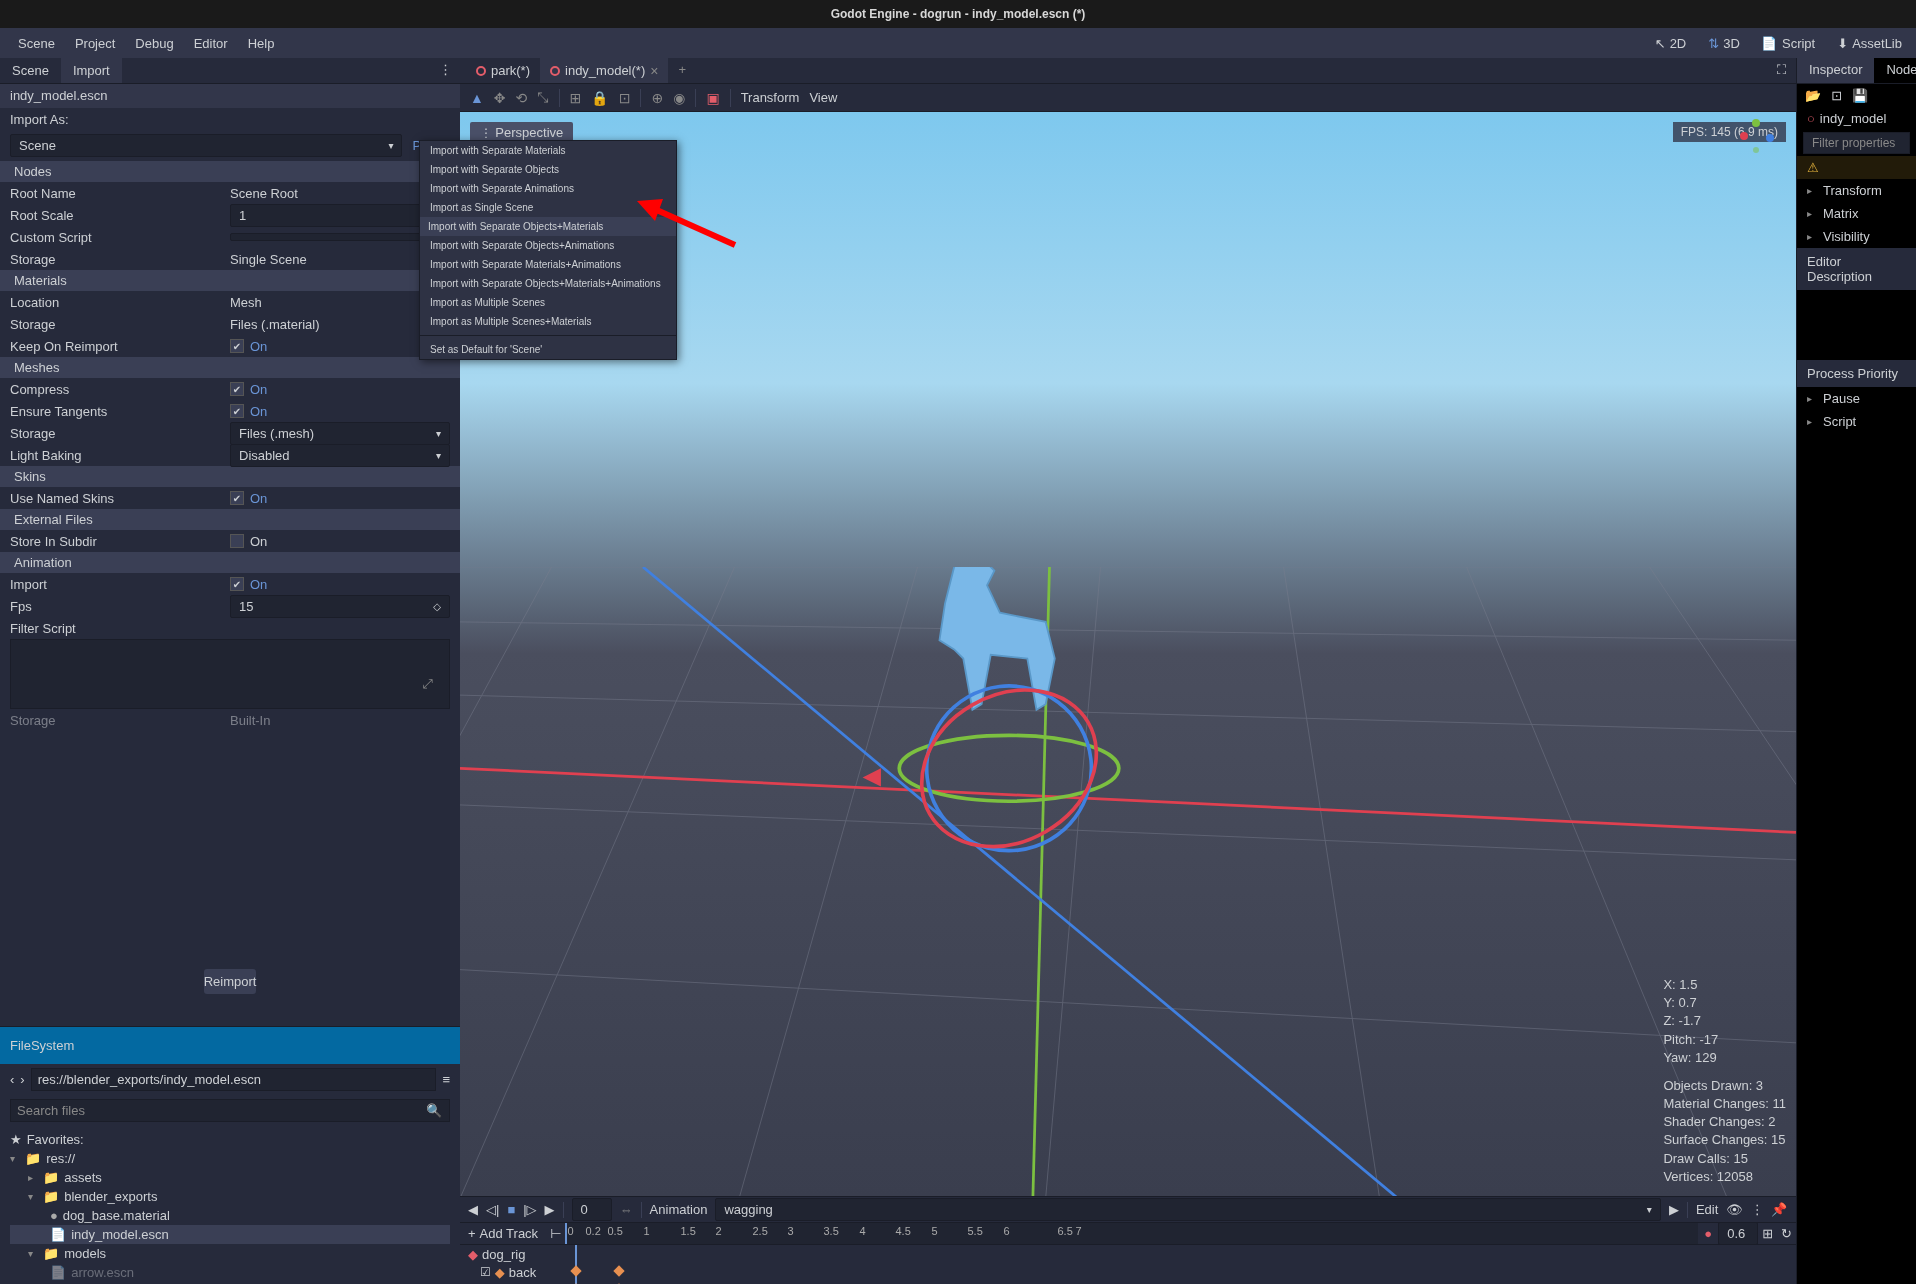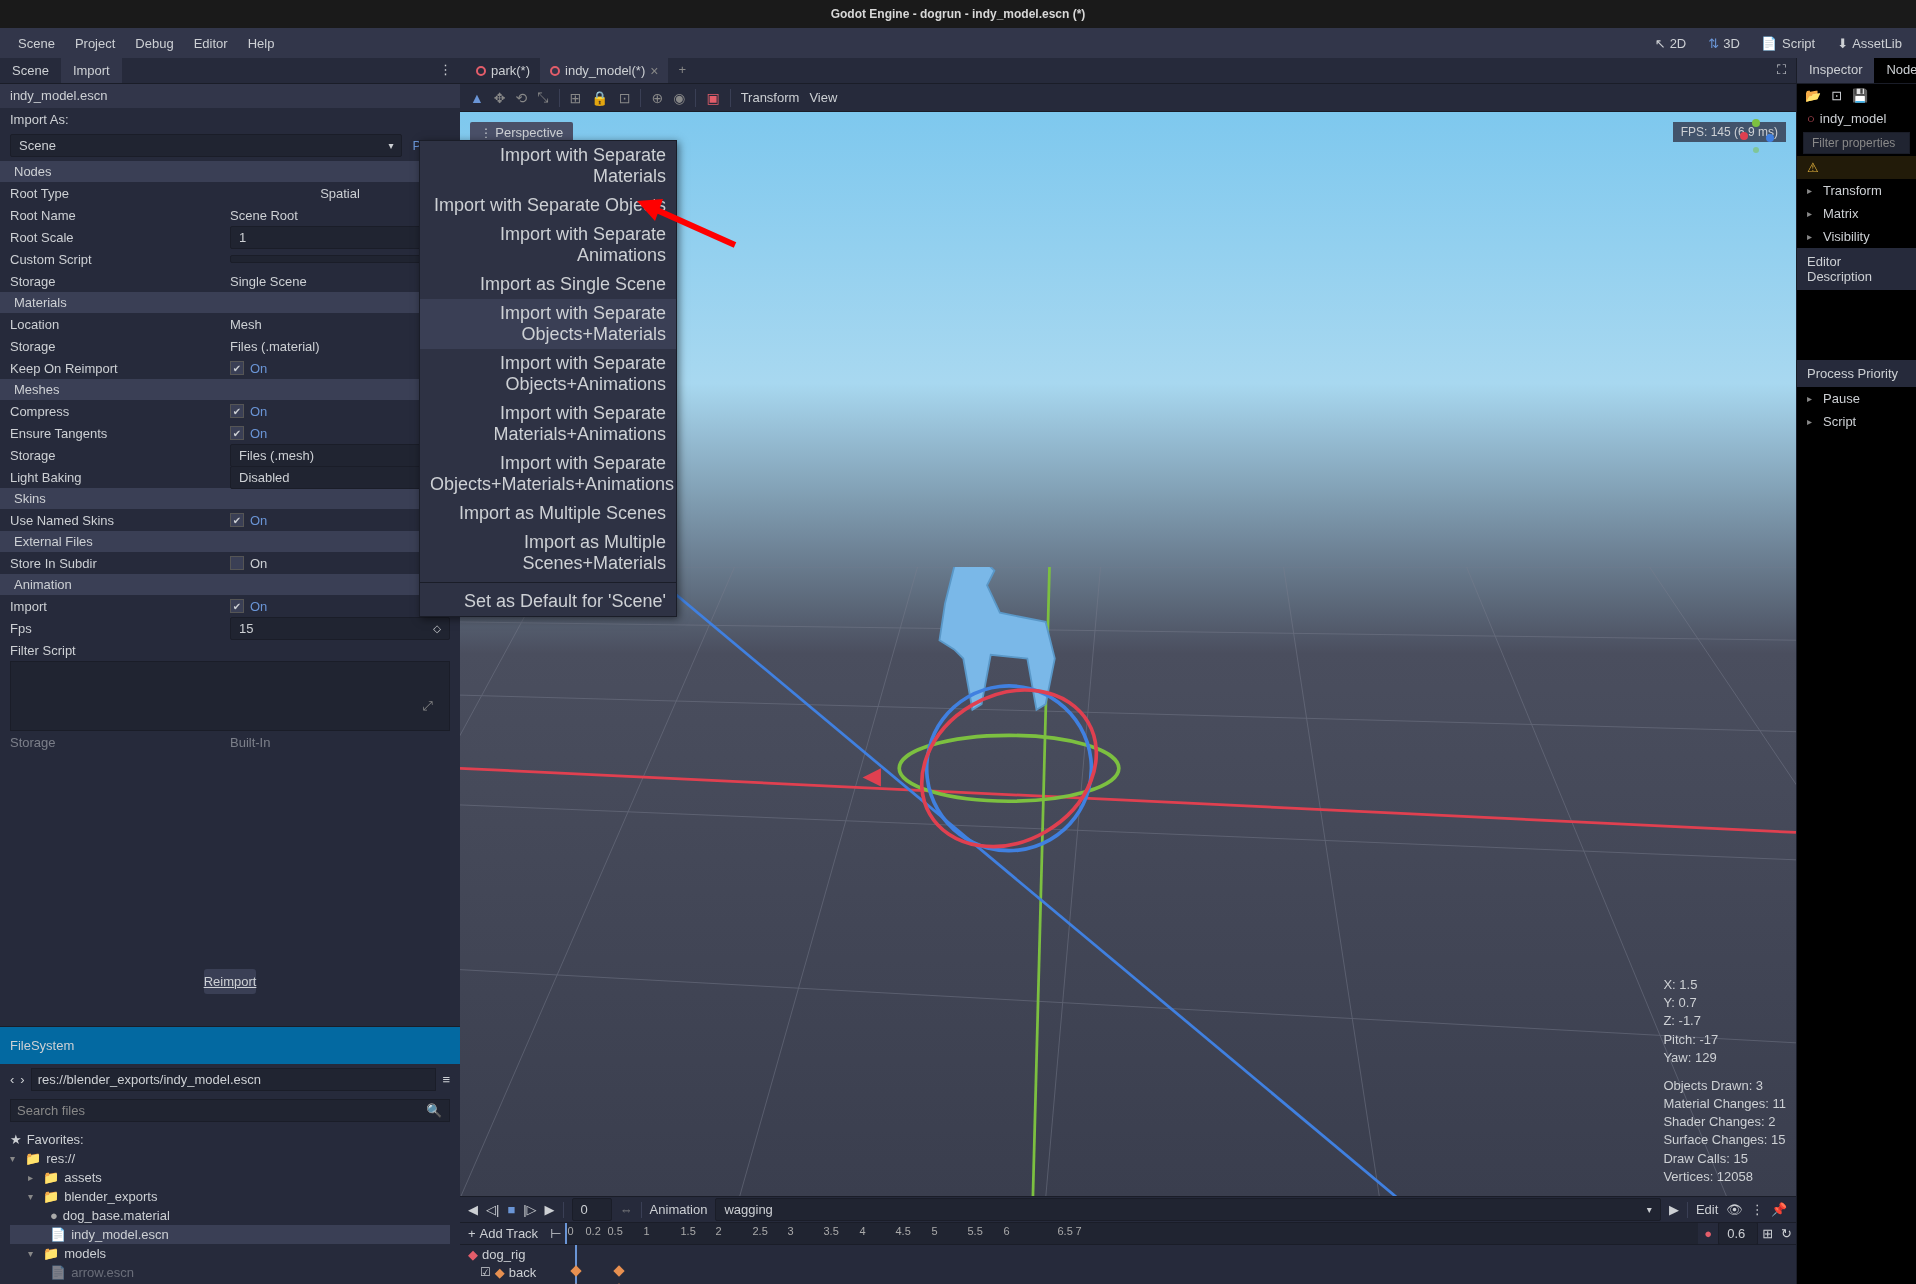--- a/index.html
+++ b/index.html
@@ -28,21 +28,21 @@
 .prop-row .value { flex: 1; }
 .prop-section { background: #3a3f55; padding: 3px 14px; }
 .select { background: #202431; border: 1px solid #1a1d28; padding: 3px 8px; display: flex; align-items: center; justify-content: space-between; border-radius: 2px; }
 .select .chev { font-size: 10px; }
 .input { background: #202431; border: 1px solid #1a1d28; padding: 3px 8px; border-radius: 2px; }
 .checkbox { display: flex; align-items: center; gap: 6px; }
 .checkbox .box { width: 14px; height: 14px; background: #3a3f55; border: 1px solid #555; display: flex; align-items: center; justify-content: center; font-size: 10px; }
 .checkbox .on { color: #6a95d6; }
 .import-as-row { display: flex; align-items: center; padding: 4px 10px; background: #262a3b; }
 .preset { color: #6a95d6; padding-left: 10px; cursor: pointer; }
-.reimport-btn { background: #3a3f55; padding: 5px 0; margin: 6px auto; display: inline-block; border-radius: 3px; text-decoration: underline; }
+.reimport-btn { background: #3a3f55; padding: 5px 0; margin: 6px auto; display: inline-block; border-radius: 3px; }
 .reimport-wrap { text-align: center; background: #262a3b; padding: 2px; }
 
 .fs-header { background: #0369a1; padding: 11px 10px; border-top: 1px solid #1a1d28; margin-top: 24px; }
 .fs-path { display: flex; align-items: center; padding: 4px 10px; gap: 6px; }
 .fs-path .pathbox { flex: 1; background: #202431; padding: 3px 6px; border: 1px solid #1a1d28; }
 .fs-search { padding: 4px 10px; }
 .fs-search .searchbox { background: #202431; padding: 3px 6px; border: 1px solid #1a1d28; display: flex; justify-content: space-between; }
 .fs-tree { padding: 4px 10px; }
 .fs-tree .item { padding: 2px 0; display: flex; align-items: center; gap: 5px; }
 .fs-tree .item.selected { background: #3a3f55; }
@@ -75,21 +75,21 @@
 .anim-timeline .addtrack { padding: 0 8px; display: flex; align-items: center; gap: 4px; }
 .anim-timeline .ruler { flex: 1; position: relative; background: #202431; height: 100%; }
 .anim-timeline .tick { position: absolute; top: 2px; font-size: 11px; color: #aaa; }
 .anim-tracks { flex: 1; overflow: hidden; }
 .anim-tracks .track { height: 18px; display: flex; align-items: center; padding-left: 8px; gap: 4px; font-size: 12px; }
 .anim-tracks .rig { color: #ccc; }
 .anim-tracks .bone-icon { color: #e89050; }
 .anim-tracks .key { width: 8px; height: 8px; background: #e89050; transform: rotate(45deg); position: absolute; }
 
 .preset-menu { position: absolute; top: 140px; left: 419px; width: 258px; background: #2e3244; box-shadow: 2px 2px 8px rgba(0,0,0,0.5); border: 1px solid #1a1d28; z-index: 100; }
-.preset-menu .mitem { padding: 4px 10px; font-size: 18px; cursor: pointer; text-align: right; }
+.preset-menu .mitem { padding: 4px 10px; font-size: 10px; cursor: pointer; }
 .preset-menu .mitem.hover { background: #3a3f55; padding-left: 8px; }
 .preset-menu .msep { height: 1px; background: #1a1d28; margin: 4px 0; }
 
 .arrow-annotation { position: absolute; top: 195px; left: 635px; z-index: 101; pointer-events: none; }
 
 .insp-tabs { height: 26px; display: flex; border-bottom: 1px solid #1a1d28; }
 .insp-tabs .itab { padding: 4px 12px; }
 .insp-tabs .itab.active { background: #32364a; }
 .insp-icons { padding: 4px 8px; display: flex; gap: 10px; }
 .insp-node { padding: 4px 10px; display: flex; align-items: center; gap: 5px; }
@@ -137,24 +137,20 @@
     <div class="import-as-row">
       <div class="select" style="flex:1">
         <span>Scene</span>
           <span class="chev">▾</span>
       </div>
       <span class="preset">Preset</span>
     </div>
 
     <div style="flex:1; overflow-y:auto; overflow-x:hidden;">
       <div class="prop-section">Nodes</div>
-      <div class="prop-row">
-          <div class="label">Root Type</div>
-          <div class="value" style="text-align:center">Spatial</div>
-        </div>
       <div class="prop-row">
           <div class="label">Root Name</div>
           <div class="value">Scene Root</div>
         </div>
       <div class="prop-row">
           <div class="label">Root Scale</div>
           <div class="value input">1</div>
         </div>
       <div class="prop-row">
           <div class="label">Custom Script</div>

